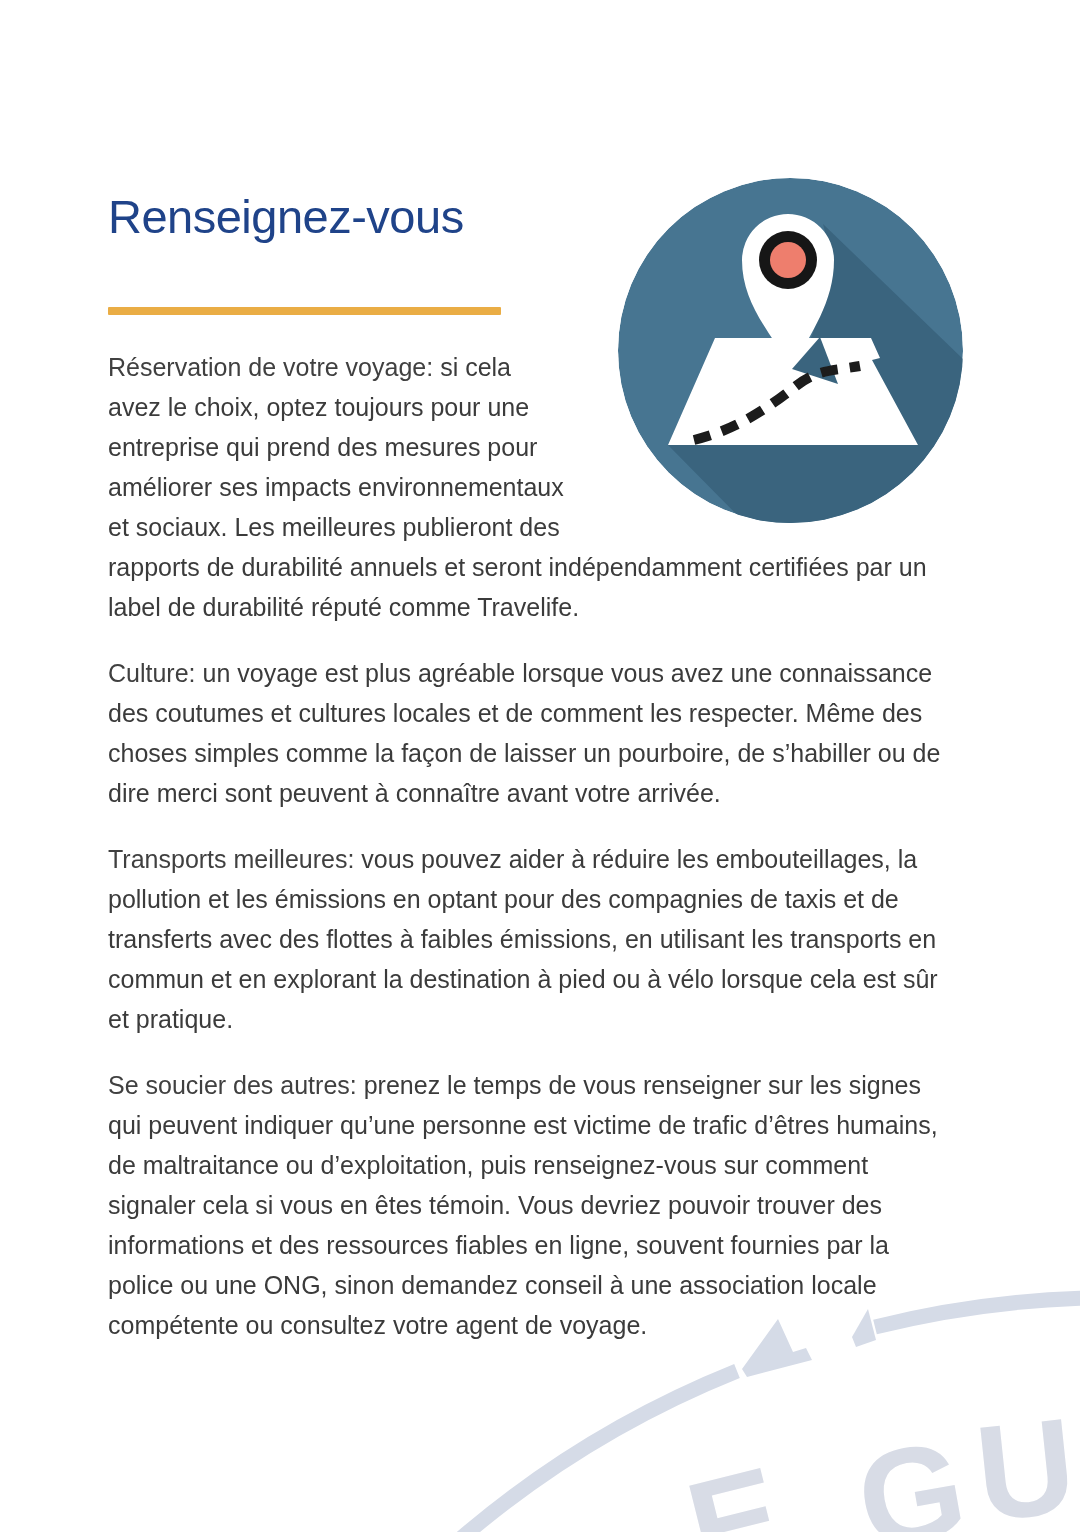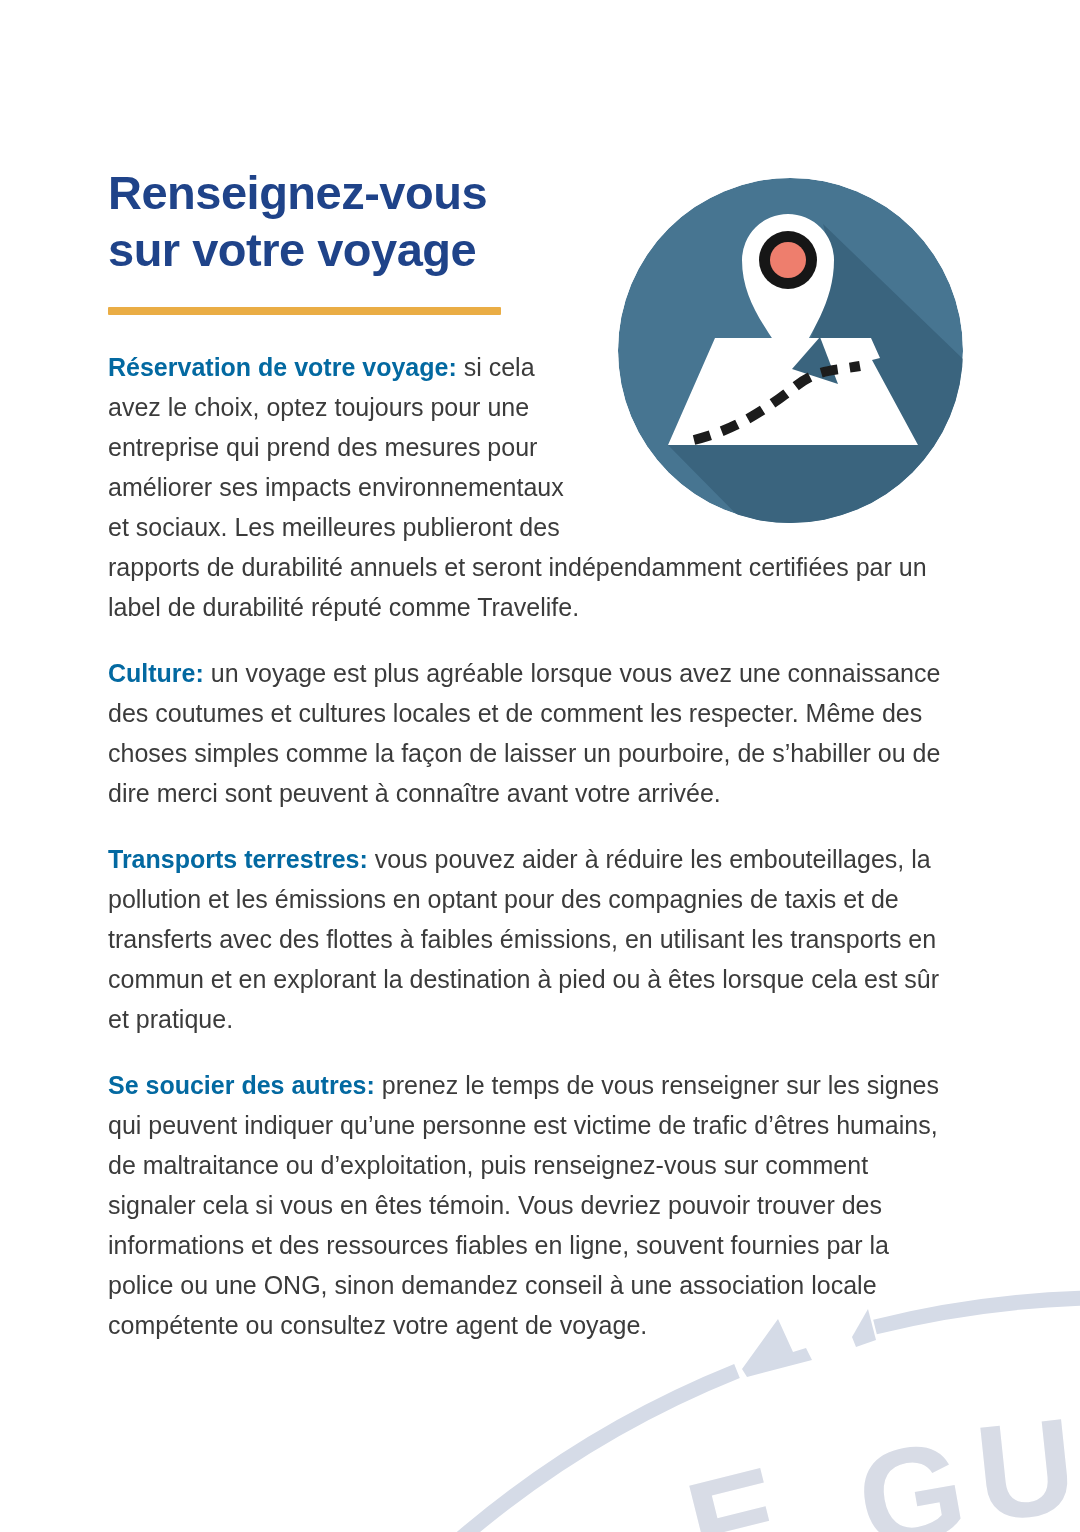--- a/index.html
+++ b/index.html
@@ -4,38 +4,38 @@
 <style>
   html,body{margin:0;padding:0;background:#ffffff;}
   .page{
     position:relative;
     width:1080px;height:1532px;
     background:#ffffff;
     overflow:hidden;
     font-family:"Liberation Sans", sans-serif;
   }
   .page-title{
-    position:absolute;left:108px;top:164px;
-    font-size:47px;line-height:57px;font-weight:700;
+    position:absolute;left:108px;top:188px;
+    font-size:47px;line-height:57px;font-weight:400;
     color:#1F4389;letter-spacing:-0.5px;
   }
   .title-rule{
     position:absolute;left:108px;top:307px;
     width:393px;height:8px;background:#EAAD45;border-radius:1px;
   }
   .travel-icon{
     position:absolute;left:618px;top:178px;width:345px;height:345px;
   }
   .travel-icon svg{display:block;width:100%;height:100%;}
   .content{
     position:absolute;left:108px;top:347px;width:846px;
     font-size:25px;line-height:40px;color:#3B3B3B;
   }
   .content p{margin:0 0 26px 0;}
-  .lead{font-weight:700;color:#0369a1;}
+  .lead{font-weight:400;color:#404040;}
   .icon-spacer{float:right;width:386px;height:198px;}
   .watermark{
     position:absolute;left:0;top:0;width:1080px;height:1532px;
     pointer-events:none;
   }
   .watermark text{
     font-family:"Liberation Sans", sans-serif;
     font-weight:700;
   }
 </style>
@@ -49,21 +49,20 @@
     <path d="M875,1327 A993,993 0 0 1 1090,1298" fill="none" stroke="#D5DBE7" stroke-width="15"></path>
     <polygon points="742,1369 778,1319 793,1352 806,1348 812,1360 747,1377" fill="#D5DBE7"></polygon>
     <polygon points="852,1337 868,1309 876,1340 856,1347" fill="#D5DBE7"></polygon>
     <text font-size="135" fill="#D8DCE6" transform="translate(703,1578) rotate(-14)">E</text>
     <text font-size="135" fill="#D8DCE6" transform="translate(868,1550) rotate(-10)">G</text>
     <text font-size="135" fill="#D8DCE6" transform="translate(982,1521) rotate(-6)">U</text>
   </svg>
 
   <div class="page-title">
     <div>Renseignez-vous</div>
-    <div>sur votre voyage</div>
   </div>
 
   <div class="title-rule"></div>
 
   <div class="travel-icon">
     <svg viewBox="0 0 345 345">
       <defs>
         <clipPath id="iconClip">
             <circle cx="172.5" cy="172.5" r="172.5"></circle>
           </clipPath>
@@ -82,20 +81,20 @@
   </div>
 
   <div class="content">
     <p>
       <span class="icon-spacer"></span><span class="lead">Réservation de votre voyage:</span><span> si cela avez le choix, optez toujours pour une entreprise qui prend des mesures pour améliorer ses impacts environnementaux et sociaux. Les meilleures publieront des rapports de durabilité annuels et seront indépendamment certifiées par un label de durabilité réputé comme Travelife.</span>
     </p>
     <p>
       <span class="lead">Culture:</span><span> un voyage est plus agréable lorsque vous avez une connaissance des coutumes et cultures locales et de comment les respecter. Même des choses simples comme la façon de laisser un pourboire, de s’habiller ou de dire merci sont peuvent à connaître avant votre arrivée.</span>
     </p>
     <p>
-      <span class="lead">Transports terrestres:</span><span> vous pouvez aider à réduire les embouteillages, la pollution et les émissions en optant pour des compagnies de taxis et de transferts avec des flottes à faibles émissions, en utilisant les transports en commun et en explorant la destination à pied ou à êtes lorsque cela est sûr et pratique.</span>
+      <span class="lead">Transports meilleures:</span><span> vous pouvez aider à réduire les embouteillages, la pollution et les émissions en optant pour des compagnies de taxis et de transferts avec des flottes à faibles émissions, en utilisant les transports en commun et en explorant la destination à pied ou à vélo lorsque cela est sûr et pratique.</span>
     </p>
     <p>
       <span class="lead">Se soucier des autres:</span><span> prenez le temps de vous renseigner sur les signes qui peuvent indiquer qu’une personne est victime de trafic d’êtres humains, de maltraitance ou d’exploitation, puis renseignez-vous sur comment signaler cela si vous en êtes témoin. Vous devriez pouvoir trouver des informations et des ressources fiables en ligne, souvent fournies par la police ou une ONG, sinon demandez conseil à une association locale compétente ou consultez votre agent de voyage.</span>
     </p>
   </div>
 
 </div>
 
 </body></html>

